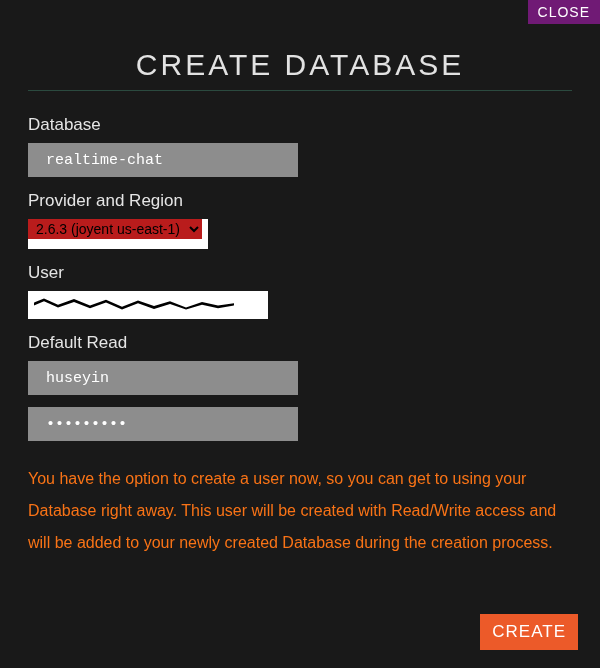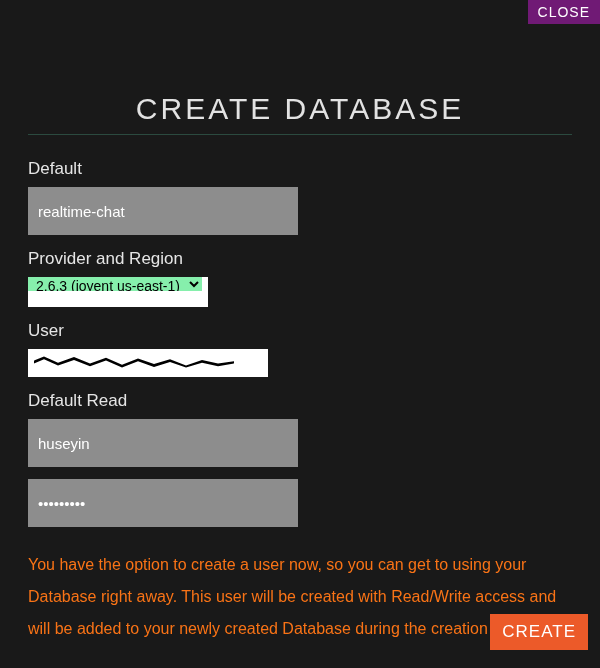--- a/index.html
+++ b/index.html
@@ -24,78 +24,77 @@
       color: #fff;
       border: none;
       padding: 4px 10px;
       font-size: 14px;
       letter-spacing: 1px;
       cursor: pointer;
       font-family: inherit;
     }
     .content {
       padding: 48px 28px 0 28px;
-      margin-top: 44px;
     }
     .title {
       text-align: center;
       font-size: 30px;
       font-weight: 400;
       letter-spacing: 3px;
       color: #e2e2e2;
       padding-bottom: 8px;
       margin-bottom: 24px;
       border-bottom: 1px solid #2b4a3f;
     }
     .field-label {
       font-size: 17px;
       color: #e5e5e5;
       margin-bottom: 8px;
       margin-top: 14px;
       display: block;
     }
     .text-input {
       width: 270px;
-      height: 48px;
+      height: 34px;
       background: #8d8d8d;
       border: none;
       color: #fff;
       font-size: 15px;
-      padding: 0 10px;
-      font-family: Liberation Sans, sans-serif;
+      padding: 0 18px;
+      font-family: Liberation Mono, monospace;
       display: block;
     }
     .text-input::placeholder {
       color: #fff;
     }
     .select-wrap {
       display: inline-block;
       background: #fff;
       height: 30px;
       padding-right: 6px;
     }
     .select-input {
-      height: 14px;
-      background: #86efac;
+      height: 20px;
+      background: #b91c1c;
       border: none;
       font-size: 14px;
       padding: 0 6px 0 4px;
       font-family: inherit;
       color: #000;
     }
     .help-text {
       margin-top: 22px;
       font-size: 16px;
       line-height: 2;
       color: #f97316;
     }
     .create-btn {
       position: absolute;
       bottom: 18px;
-      right: 12px;
+      right: 22px;
       background: #ec5a29;
       color: #fff;
       border: none;
       padding: 8px 12px;
       font-size: 17px;
       letter-spacing: 1px;
       cursor: pointer;
       font-family: inherit;
     }
     .owner-redacted {
@@ -118,21 +117,21 @@
     }
   </style>
 </head>
 <body>
 
 <button class="close-btn">CLOSE</button>
 
 <div class="content">
   <h1 class="title">CREATE DATABASE</h1>
 
-  <label class="field-label">Default</label>
+  <label class="field-label">Database</label>
   <input type="text" class="text-input" value="realtime-chat" style="">
 
   <label class="field-label">Provider and Region</label>
   <div class="select-wrap">
     <select class="select-input">
       <option>2.6.3 (joyent us-east-1)</option>
     </select>
   </div>
 
   <label class="field-label">User</label>

